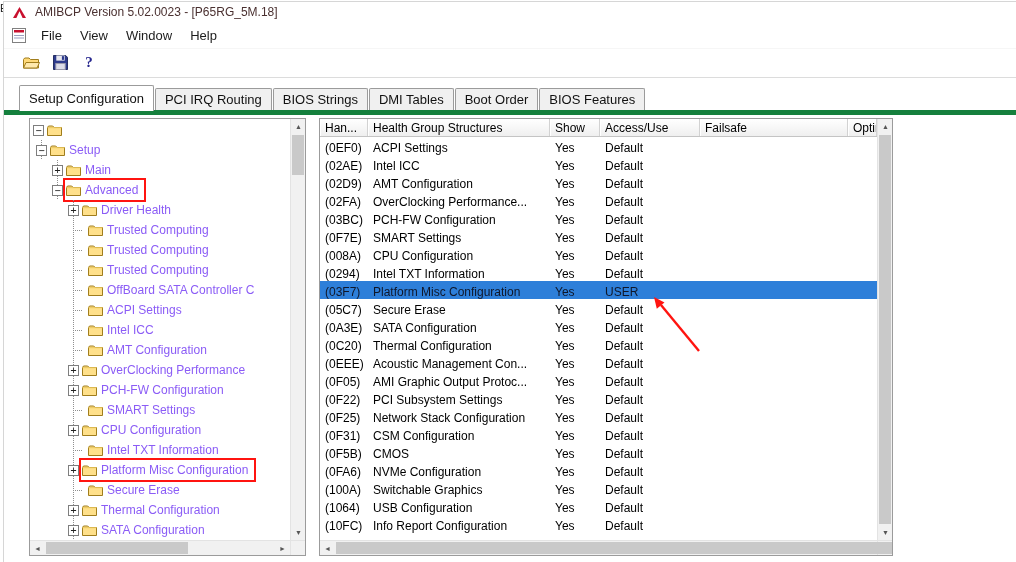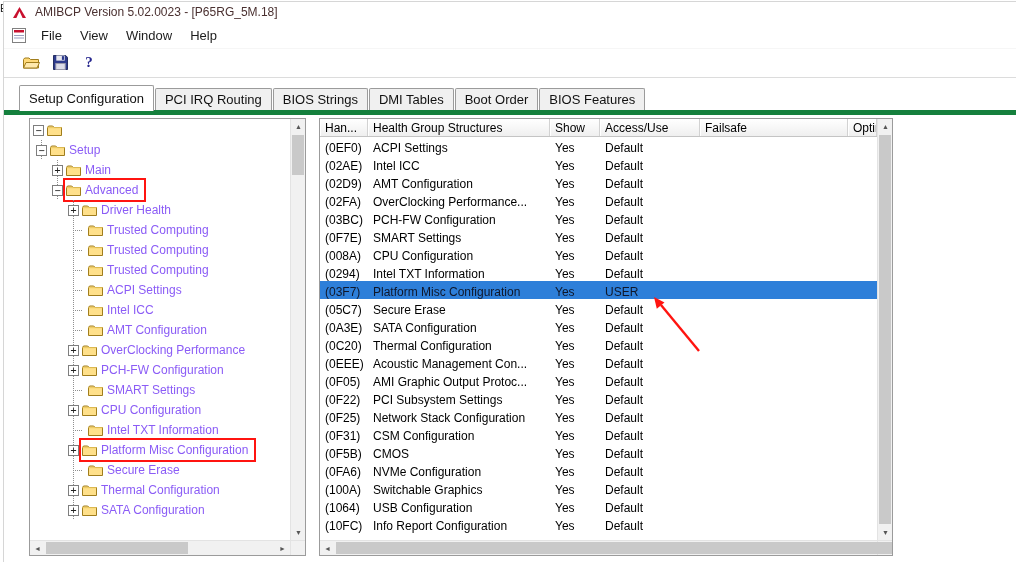--- a/index.html
+++ b/index.html
@@ -255,20 +255,35 @@
               <span class="ind"></span>
               <span class="ind guide"></span>
               <span class="node">
                 <span class="stub"></span>
                 <span class="fold">
                   <svg width="15" height="12" viewBox="0 0 15 12">
                     <path d="M0.5 11.5 v-8 l1-1.5 h4.2 l1.5 1.5 h7.3 v8 z" fill="#ffe08a" stroke="#a07d1c"></path>
                     <path d="M0.5 3.7 h14" stroke="#e9c75e" stroke-width="1" fill="none"></path>
                   </svg>
                 </span>
+                <span class="tl">OffBoard SATA Controller C</span>
+              </span>
+            </div>
+            <div class="tree-row">
+              <span class="ind"></span>
+              <span class="ind"></span>
+              <span class="ind guide"></span>
+              <span class="node">
+                <span class="stub"></span>
+                <span class="fold">
+                  <svg width="15" height="12" viewBox="0 0 15 12">
+                    <path d="M0.5 11.5 v-8 l1-1.5 h4.2 l1.5 1.5 h7.3 v8 z" fill="#ffe08a" stroke="#a07d1c"></path>
+                    <path d="M0.5 3.7 h14" stroke="#e9c75e" stroke-width="1" fill="none"></path>
+                  </svg>
+                </span>
                 <span class="tl">ACPI Settings</span>
               </span>
             </div>
             <div class="tree-row">
               <span class="ind"></span>
               <span class="ind"></span>
               <span class="ind guide"></span>
               <span class="node">
                 <span class="stub"></span>
                 <span class="fold">

